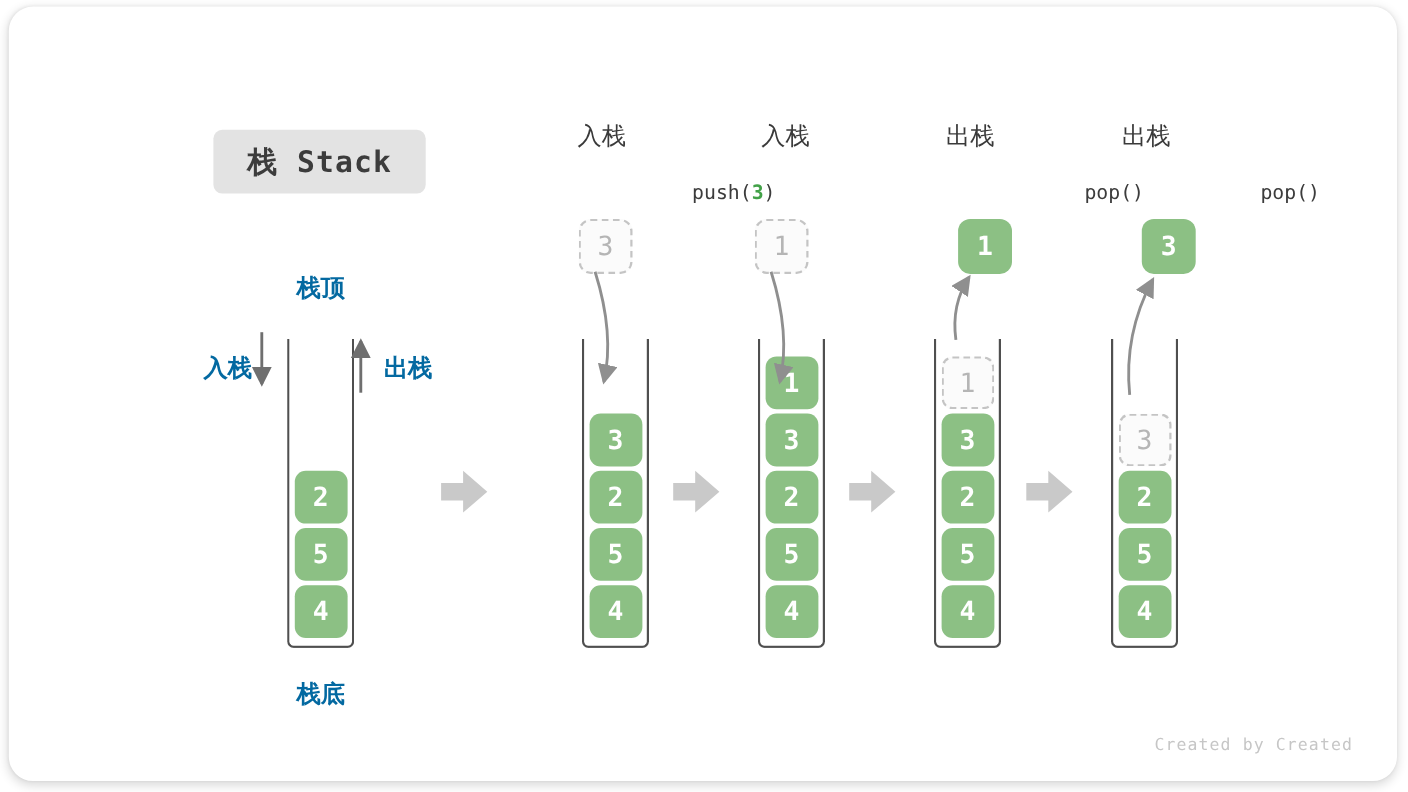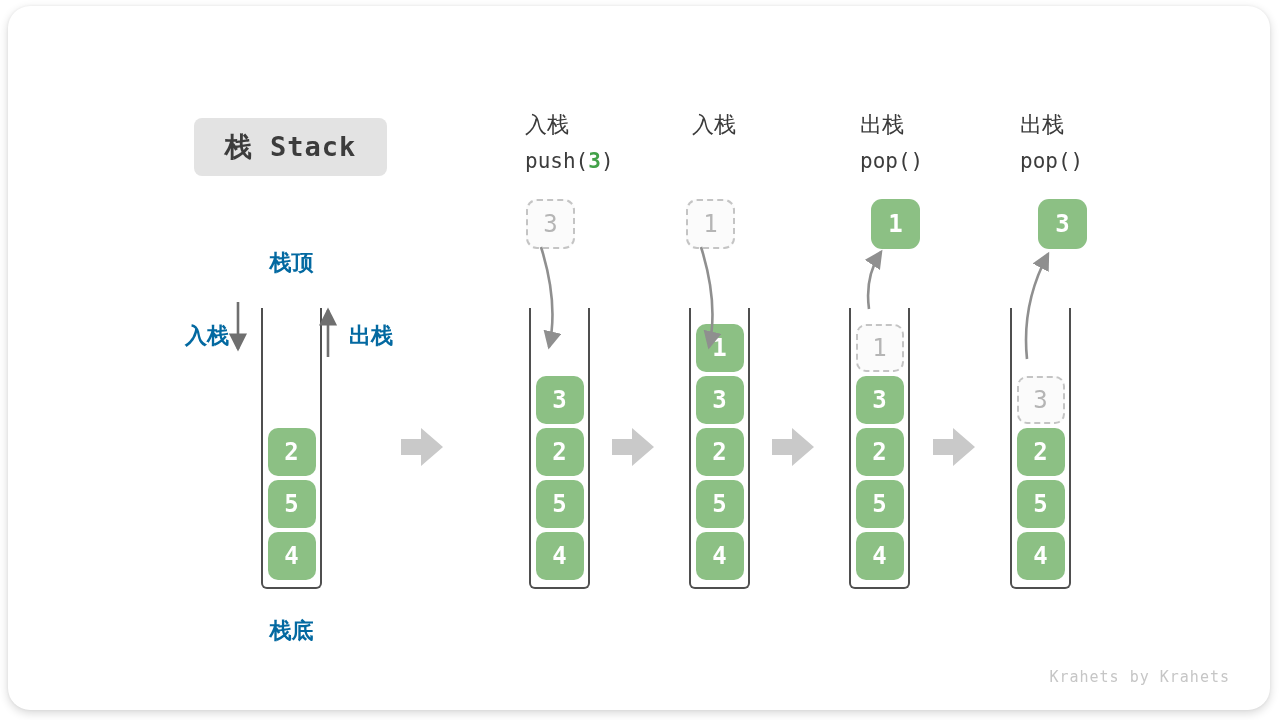--- a/index.html
+++ b/index.html
@@ -22,23 +22,23 @@
     font-size:27px;font-weight:600;color:#3c3c3c;letter-spacing:1px;
   }
   .side-label{
     font-size:22px;font-weight:700;color:#0369a1;line-height:24px;
   }
   .col-header{top:104px;width:180px;}
   .col-header .l1{
     font-size:22px;font-weight:500;color:#3a3a3a;line-height:30px;
   }
   .col-header .l2{
-    margin-top:7px;
+    margin-top:22px;
     font-family:"DejaVu Sans Mono","Liberation Mono",monospace;
-    font-size:21px;font-weight:500;color:#3c3c3c;line-height:28px;
+    font-size:18px;font-weight:500;color:#3c3c3c;line-height:28px;text-align:right;
   }
   .col-header .arg{color:#42a148;font-weight:700;}
   .stack{
     top:302px;width:61px;height:281px;box-sizing:border-box;
     border-left:2px solid #4f4f4f;border-right:2px solid #4f4f4f;
     border-bottom:2px solid #4f4f4f;
     border-bottom-left-radius:6px;border-bottom-right-radius:6px;
     display:flex;flex-direction:column;justify-content:flex-end;align-items:center;
     gap:4px;padding-bottom:7px;
   }
@@ -131,21 +131,21 @@
     <div class="cell">4</div>
   </div>
 
   <div class="abs stack" style="left:1002px;">
     <div class="cell dashed">3</div>
     <div class="cell">2</div>
     <div class="cell">5</div>
     <div class="cell">4</div>
   </div>
 
-  <div class="abs watermark">Krahets by Krahets</div>
+  <div class="abs watermark">Created by Created</div>
 </div>
 
 <svg class="overlay" width="1280" height="720" viewBox="0 0 1280 720">
   <defs>
     <marker id="ah-dark" markerWidth="9" markerHeight="9" refX="6" refY="3.5" orient="auto">
       <path d="M0,0 L7,3.5 L0,7 Z" fill="#6f6f6f"></path>
     </marker>
     <marker id="ah-gray" markerWidth="9" markerHeight="9" refX="6" refY="3.5" orient="auto">
       <path d="M0,0 L7,3.5 L0,7 Z" fill="#8f8f8f"></path>
     </marker>

